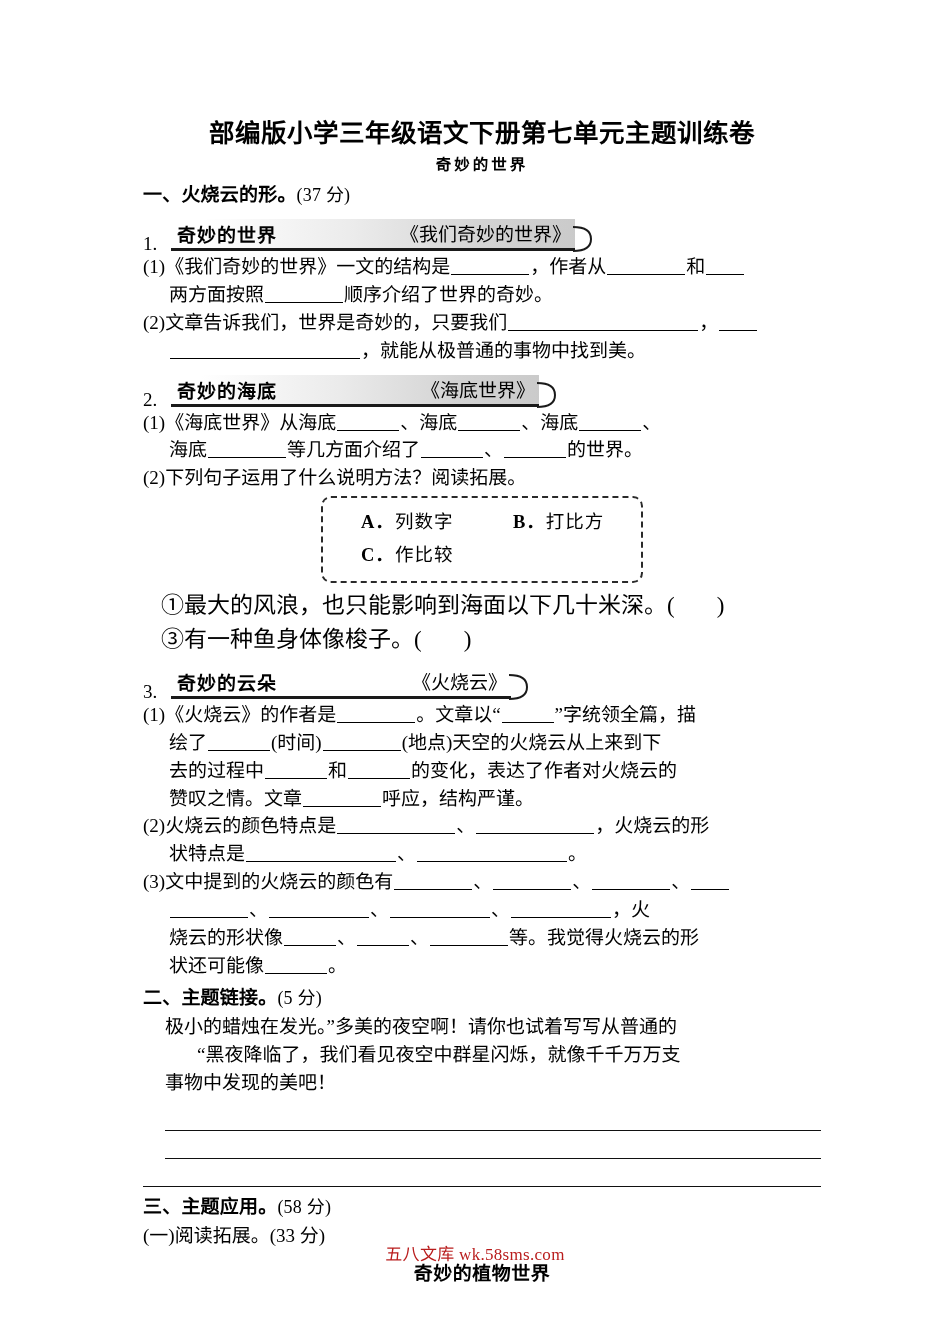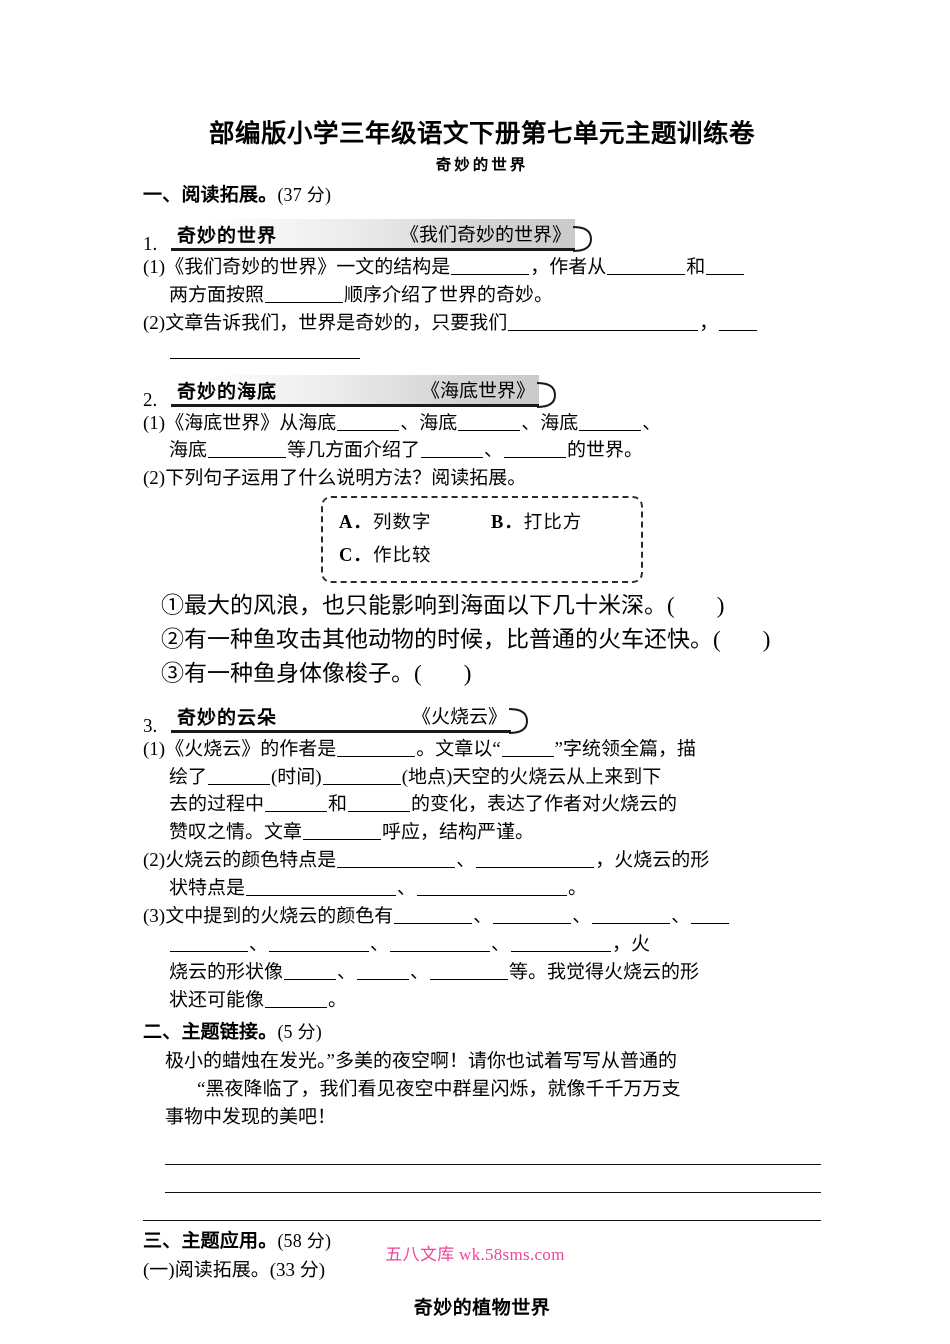--- a/index.html
+++ b/index.html
@@ -171,21 +171,21 @@
     border: 2px dashed #2a2a2a;
     border-radius: 10px;
     padding: 8px 16px 10px 16px;
     box-sizing: border-box;
     font-family: "DejaVu Serif", "Liberation Serif", serif;
     font-size: 18.5px;
     line-height: 1.7;
     letter-spacing: 1px;
   }
   .optrow { white-space: nowrap; }
-  .opt-a { display: inline-block; width: 152px; }
+  .opt-a { display: inline-block; width: 152px; margin-left: 22px; }
   .opt-label {
     font-family: "Liberation Serif", serif;
     font-weight: 700;
   }
 
   
   .sent {
     font-family: Liberation Serif, serif;
     font-size: 23px;
     line-height: 1.47;
@@ -231,35 +231,35 @@
 
   
   .watermark {
     position: absolute;
     left: 0;
     right: 0;
     top: 1240px;
     text-align: center;
     font-family: "Liberation Serif", "DejaVu Serif", serif;
     font-size: 17px;
-    color: #ec4899;
+    color: #b91c1c;
     letter-spacing: 0.3px;
   }
 </style>
 </head>
 <body>
 
 <div class="page">
   <div class="content">
 
     <h1 class="doc-title">部编版小学三年级语文下册第七单元主题训练卷</h1>
     <div class="doc-subtitle">奇妙的世界</div>
 
     <div class="section-head">
-      <span>一、阅读拓展。</span><span class="pts">(37 分)</span>
+      <span>一、火烧云的形。</span><span class="pts">(37 分)</span>
     </div>
 
     <div class="banner-row">
       <span class="banner-num">1.</span>
       <div class="banner shaded" style="width: 404px;">
         <div class="banner-inner">
           <span class="banner-label">奇妙的世界</span>
           <span class="banner-ref">《我们奇妙的世界》</span>
         </div>
       </div>
@@ -270,21 +270,21 @@
       </div>
     </div>
 
     <p class="q indent-hang">
       <span>(1)</span><span>《我们奇妙的世界》一文的结构是</span><span class="blank b-lg"></span><span>，作者从</span><span class="blank b-lg"></span><span>和</span><span class="blank b-xs"></span><br>
       <span>两方面按照</span><span class="blank b-lg"></span><span>顺序介绍了世界的奇妙。</span>
     </p>
 
     <p class="q indent-hang">
       <span>(2)</span><span>文章告诉我们，世界是奇妙的，只要我们</span><span class="blank b-huge"></span><span>，</span><span class="blank b-xs"></span><br>
-      <span class="blank b-huge"></span>
+      <span class="blank b-huge"></span><span>，就能从极普通的事物中找到美。</span>
     </p>
 
     <div class="banner-row">
       <span class="banner-num">2.</span>
       <div class="banner shaded" style="width: 368px;">
         <div class="banner-inner">
           <span class="banner-label">奇妙的海底</span>
           <span class="banner-ref">《海底世界》</span>
         </div>
       </div>
@@ -312,23 +312,20 @@
         <div class="optrow">
           <span class="opt-a"><span class="opt-label">C．</span><span>作比较</span></span>
         </div>
       </div>
     </div>
 
     <p class="sent">
       <span>①</span><span>最大的风浪，也只能影响到海面以下几十米深。(</span><span class="paren"></span><span>)</span>
     </p>
     <p class="sent">
-      <span>②</span><span>有一种鱼攻击其他动物的时候，比普通的火车还快。(</span><span class="paren"></span><span>)</span>
-    </p>
-    <p class="sent">
       <span>③</span><span>有一种鱼身体像梭子。(</span><span class="paren"></span><span>)</span>
     </p>
 
     <div class="banner-row">
       <span class="banner-num">3.</span>
       <div class="banner" style="width: 340px;">
         <div class="banner-inner">
           <span class="banner-label">奇妙的云朵</span>
           <span class="banner-ref">《火烧云》</span>
         </div>

